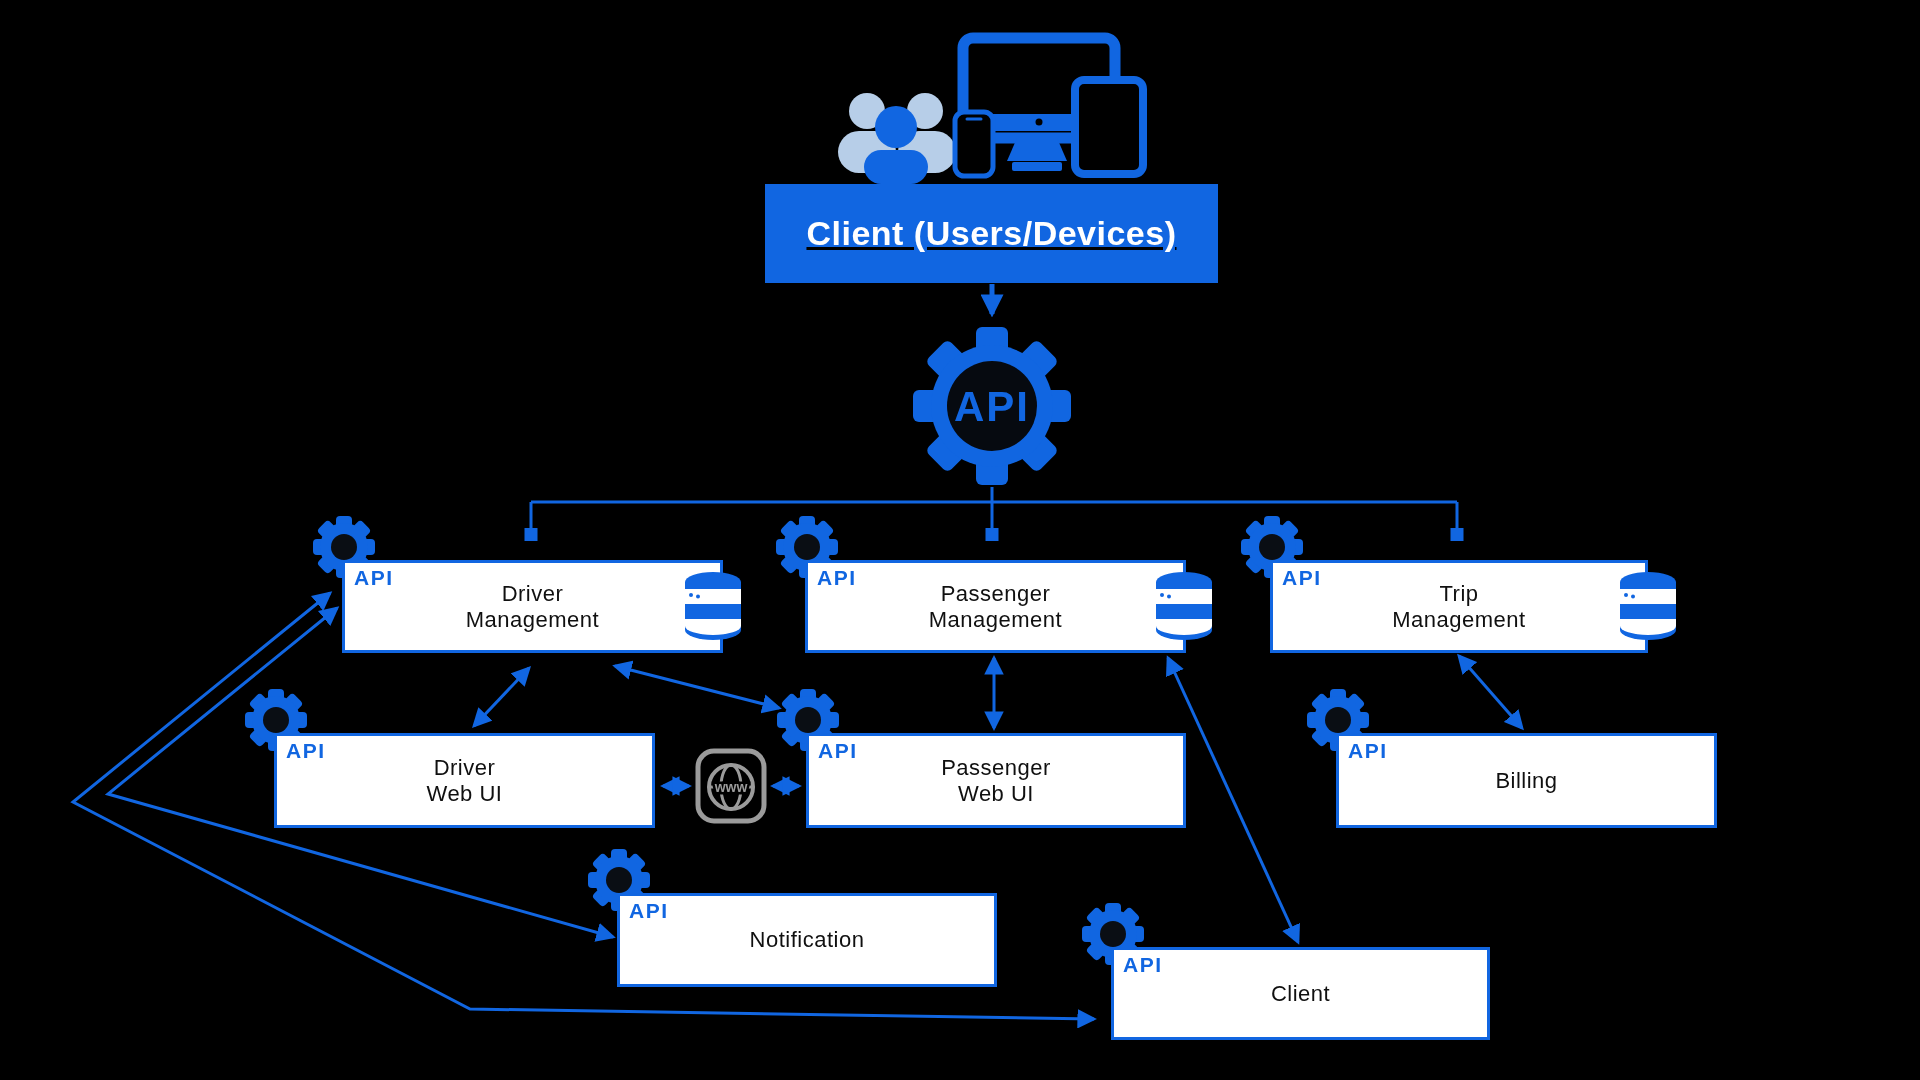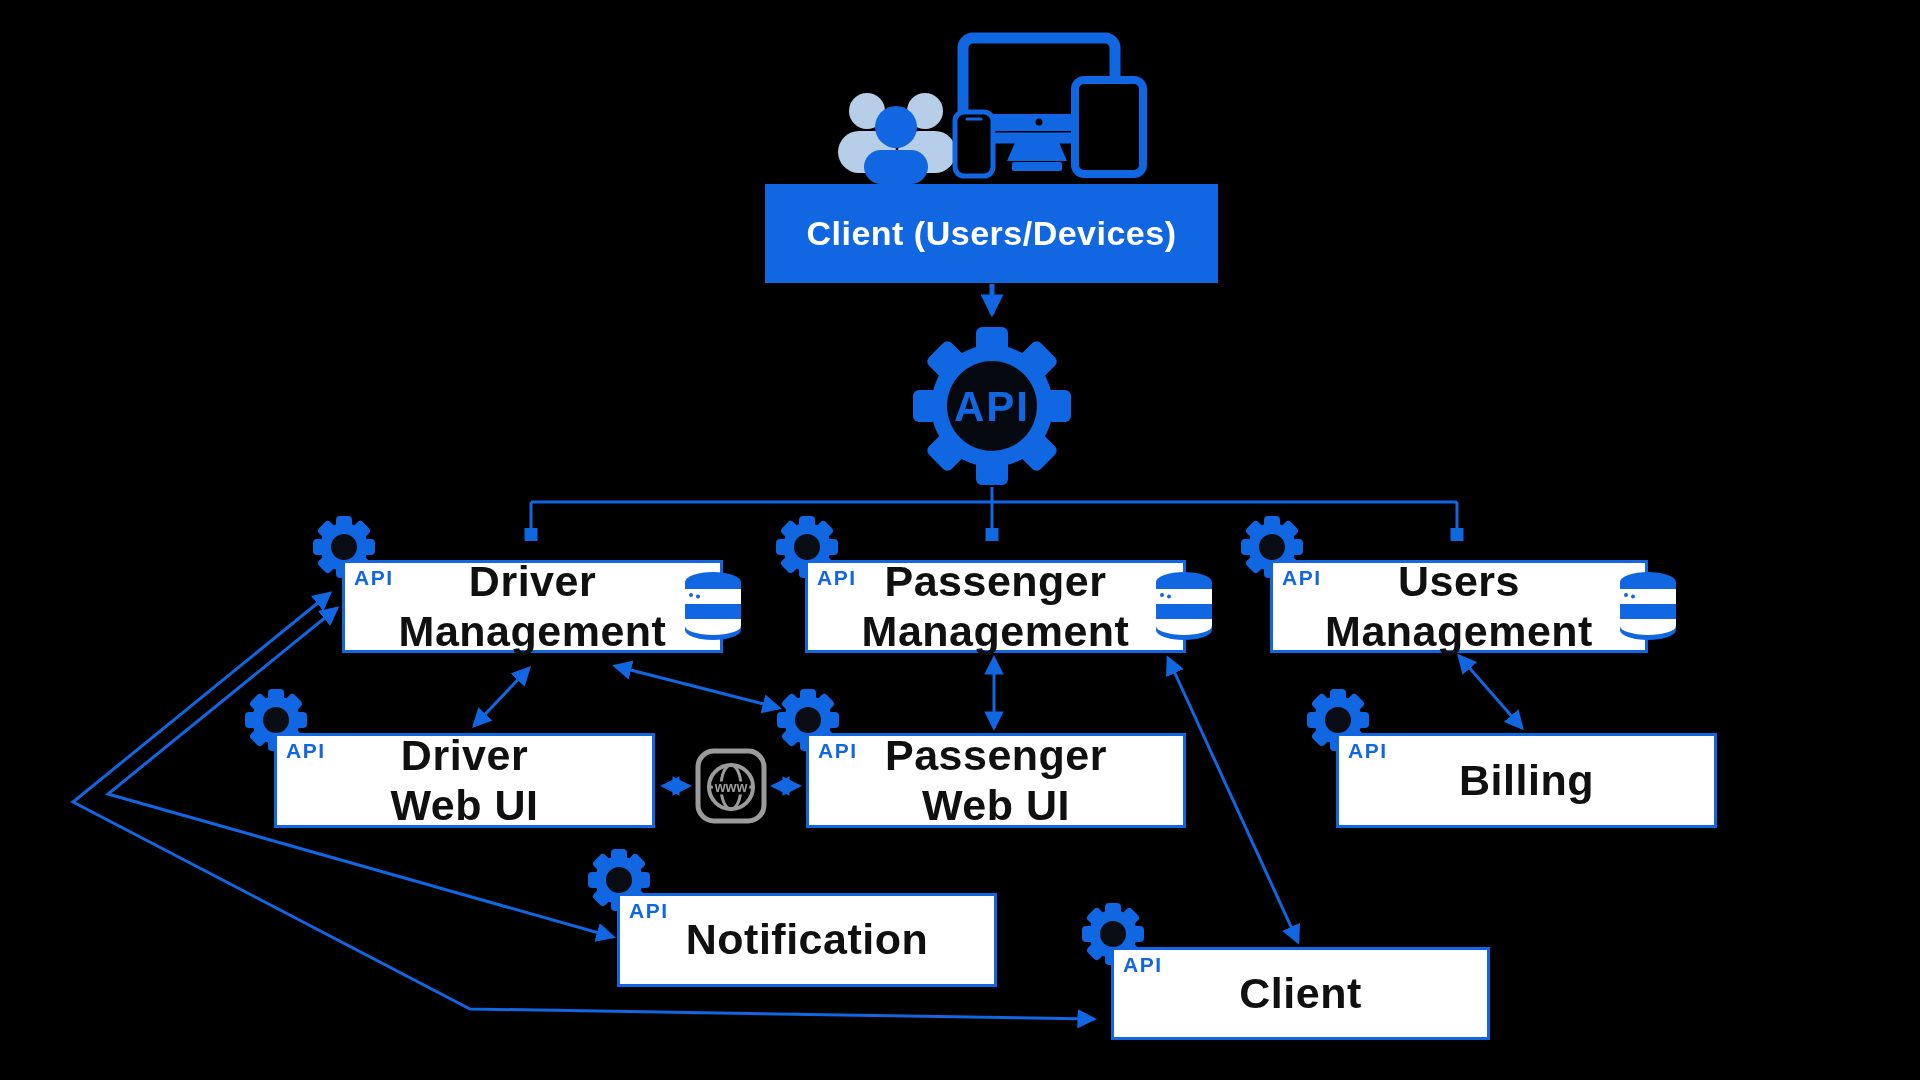--- a/index.html
+++ b/index.html
@@ -3,26 +3,26 @@
 <meta charset="utf-8">
 <style>
   html,body{margin:0;padding:0;background:#000;}
   #stage{position:relative;width:1920px;height:1080px;background:#000;overflow:hidden;
          font-family:"Liberation Sans",sans-serif;}
   #wires,#overlay{position:absolute;left:0;top:0;width:1920px;height:1080px;}
   #wires{z-index:1;}
   .box{position:absolute;z-index:2;background:#fff;border:3px solid #1166e1;
        display:flex;align-items:center;justify-content:center;text-align:center;
        box-sizing:border-box;}
-  .box .title{font-weight:bold;font-size:43px;color:#101010;line-height:1.16;
+  .box .title{font-weight:normal;font-size:22px;color:#101010;line-height:1.16;
        white-space:pre-line;letter-spacing:0.5px;}
   .box .api{position:absolute;left:9px;top:3px;font-weight:bold;font-size:21px;
        color:#1166e1;letter-spacing:1.5px;}
   #client-box{position:absolute;z-index:2;left:765px;top:184px;width:453px;height:99px;
-       background:#1166e1;display:flex;align-items:center;justify-content:center;}
+       background:#1166e1;display:flex;align-items:center;justify-content:center;text-decoration:underline;}
   #client-box .title{font-weight:bold;font-size:34px;color:#fff;letter-spacing:0.5px;}
   #overlay{z-index:3;pointer-events:none;}
   svg text{font-family:"Liberation Sans",sans-serif;}
 </style>
 </head>
 <body>
 
 <div id="stage">
 
   <svg id="wires" viewBox="0 0 1920 1080">
@@ -133,21 +133,21 @@
     <div class="title">Driver
 Management</div>
   </div>
   <div class="box" style="left:805px;top:560px;width:381px;height:93px">
     <span class="api">API</span>
     <div class="title">Passenger
 Management</div>
   </div>
   <div class="box" style="left:1270px;top:560px;width:378px;height:93px">
     <span class="api">API</span>
-    <div class="title">Users
+    <div class="title">Trip
 Management</div>
   </div>
   <div class="box" style="left:274px;top:733px;width:381px;height:95px">
     <span class="api">API</span>
     <div class="title">Driver
 Web UI</div>
   </div>
   <div class="box" style="left:806px;top:733px;width:380px;height:95px">
     <span class="api">API</span>
     <div class="title">Passenger

